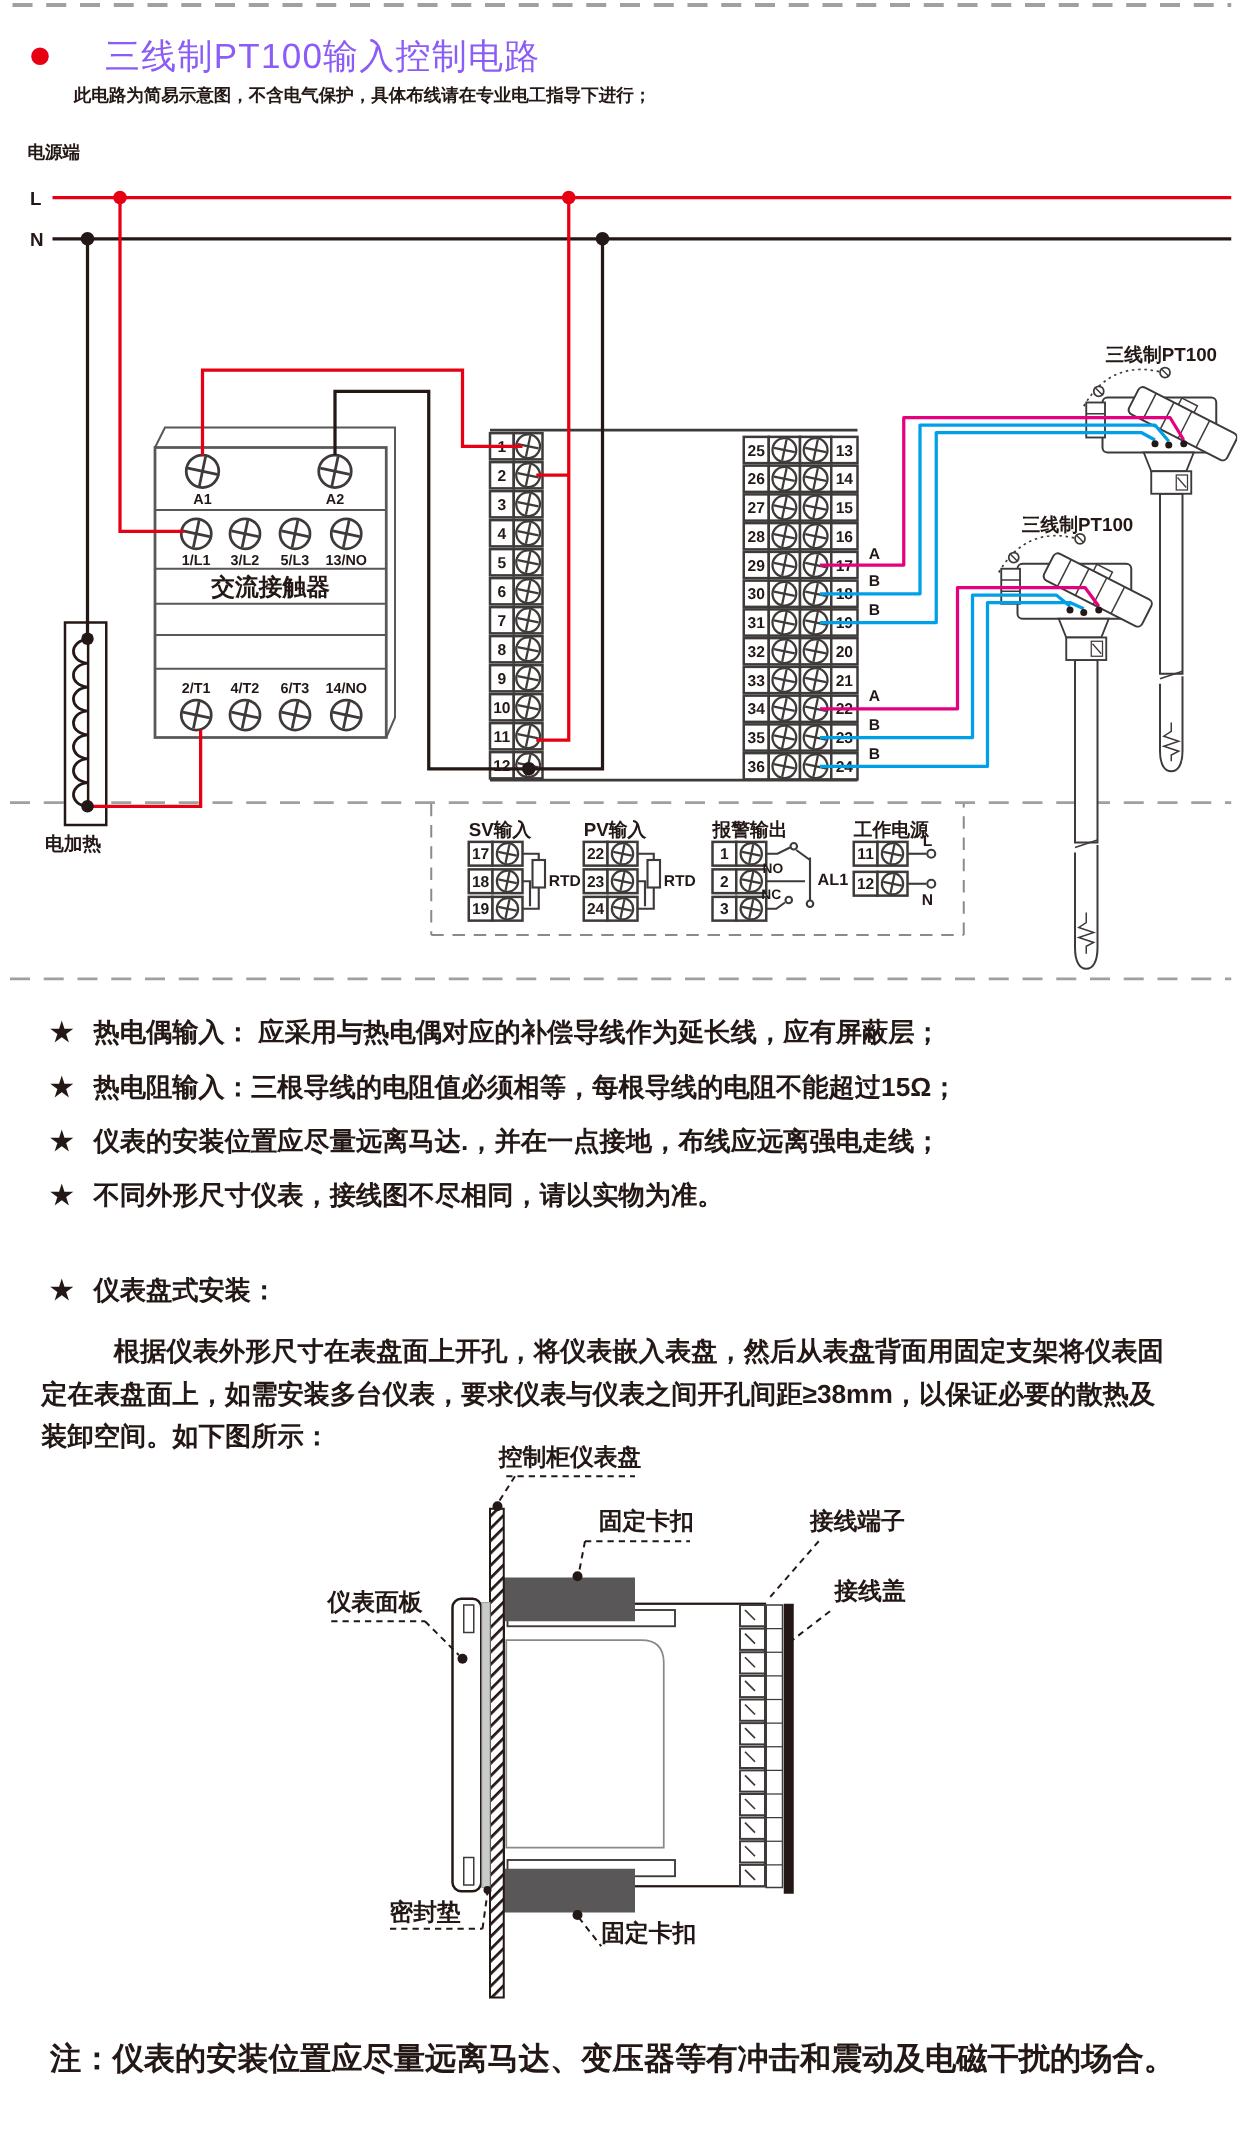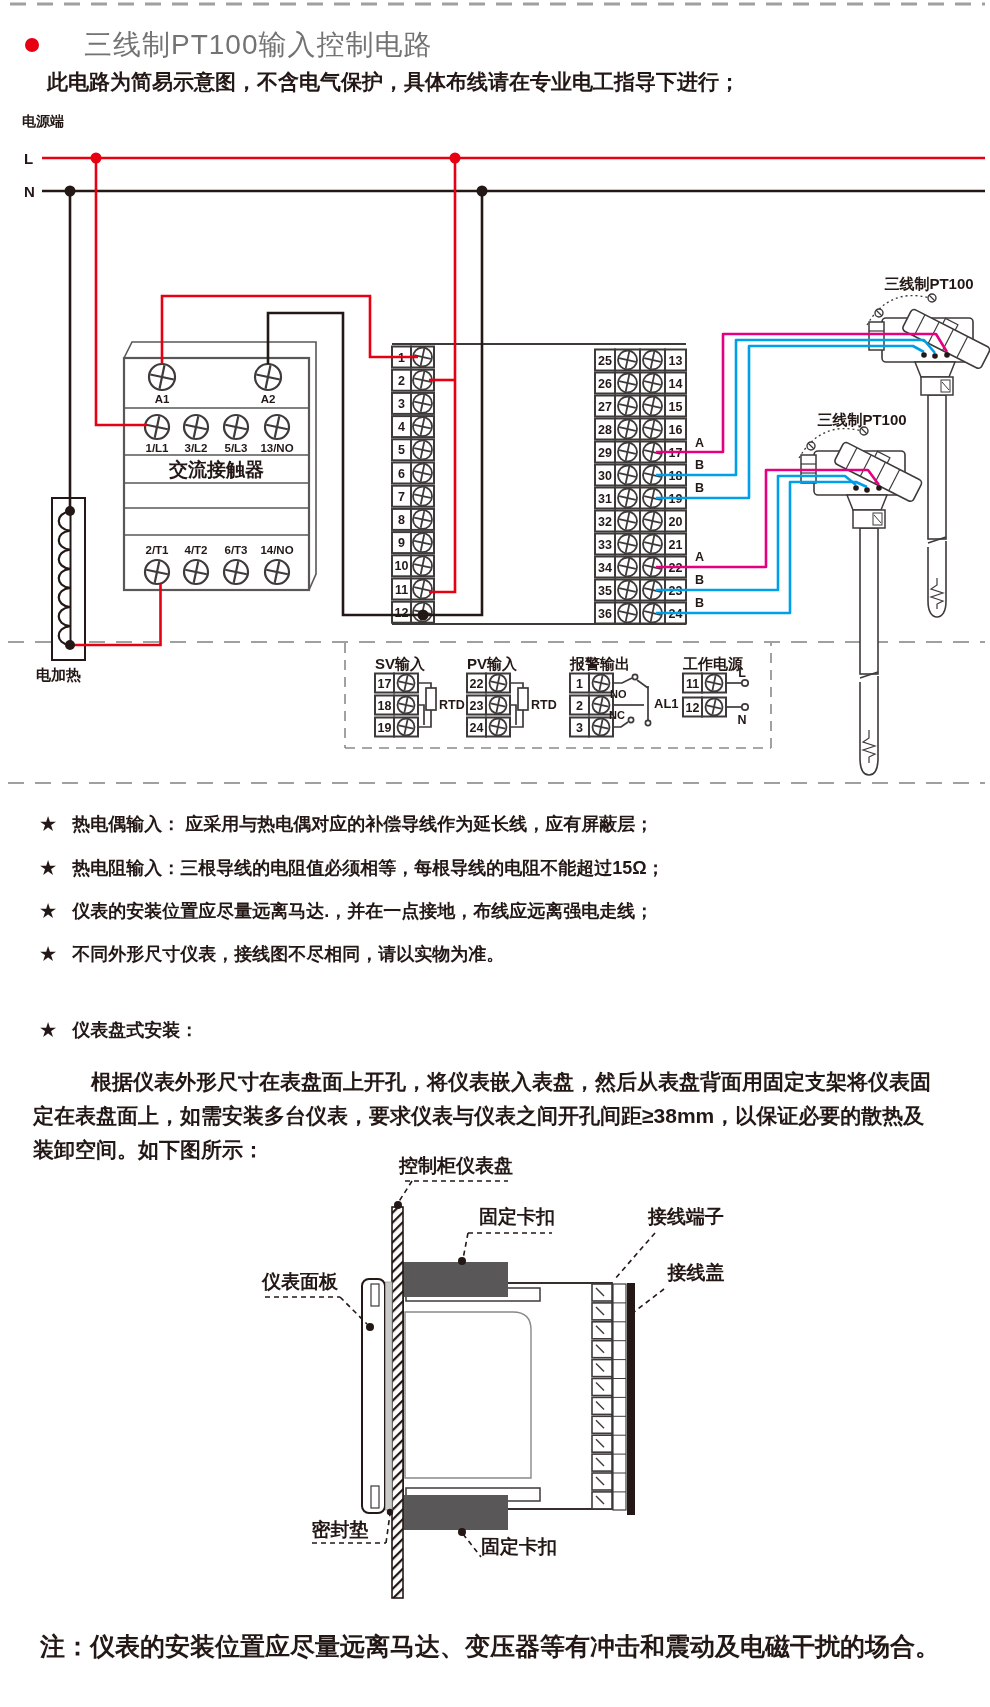--- a/index.html
+++ b/index.html
@@ -1,23 +1,23 @@
 <!DOCTYPE html>
 <html><head>
 <meta charset="utf-8">
 <style>
   html,body{margin:0;padding:0;background:#fff;}
   .page{position:relative;width:990px;height:1707px;background:#fff;overflow:hidden;
         font-family:"Liberation Sans",sans-serif;color:#231815;}
   .page svg{position:absolute;left:0;top:0;}
   .abs{position:absolute;}
-  .title-row{left:84px;top:26px;font-size:28px;font-weight:500;letter-spacing:1px;color:#737373;}
+  .title-row{left:84px;top:26px;font-size:28px;font-weight:500;letter-spacing:1px;color:#8b5cf6;}
   .bullet{left:25px;top:38px;width:14px;height:14px;border-radius:50%;background:#e60012;}
-  .subtitle{left:47px;top:68px;font-size:21px;font-weight:700;}
-  .note-line{left:40px;font-size:18px;font-weight:700;white-space:nowrap;}
+  .subtitle{left:59px;top:68px;font-size:14px;font-weight:700;}
+  .note-line{left:40px;font-size:21px;font-weight:700;white-space:nowrap;}
   .note-line .star{display:inline-block;margin-right:16px;}
   .para{left:33px;top:1032px;width:905px;font-size:21px;font-weight:700;line-height:34px;text-indent:58px;margin-top:33px;}
   .footnote{left:40px;top:1630px;font-size:25px;font-weight:700;white-space:nowrap;}
   
   .tnum{font:700 12.5px "Liberation Sans",sans-serif;fill:#231815;}
   .tlbl{font:700 11.5px "Liberation Sans",sans-serif;fill:#231815;}
   .tname{font:700 19px "Liberation Sans",sans-serif;fill:#231815;}
   .tsec{font:700 15px "Liberation Sans",sans-serif;fill:#231815;}
   .ttag{font:700 12.5px "Liberation Sans",sans-serif;fill:#231815;}
   .ttag2{font:700 11px "Liberation Sans",sans-serif;fill:#231815;}

